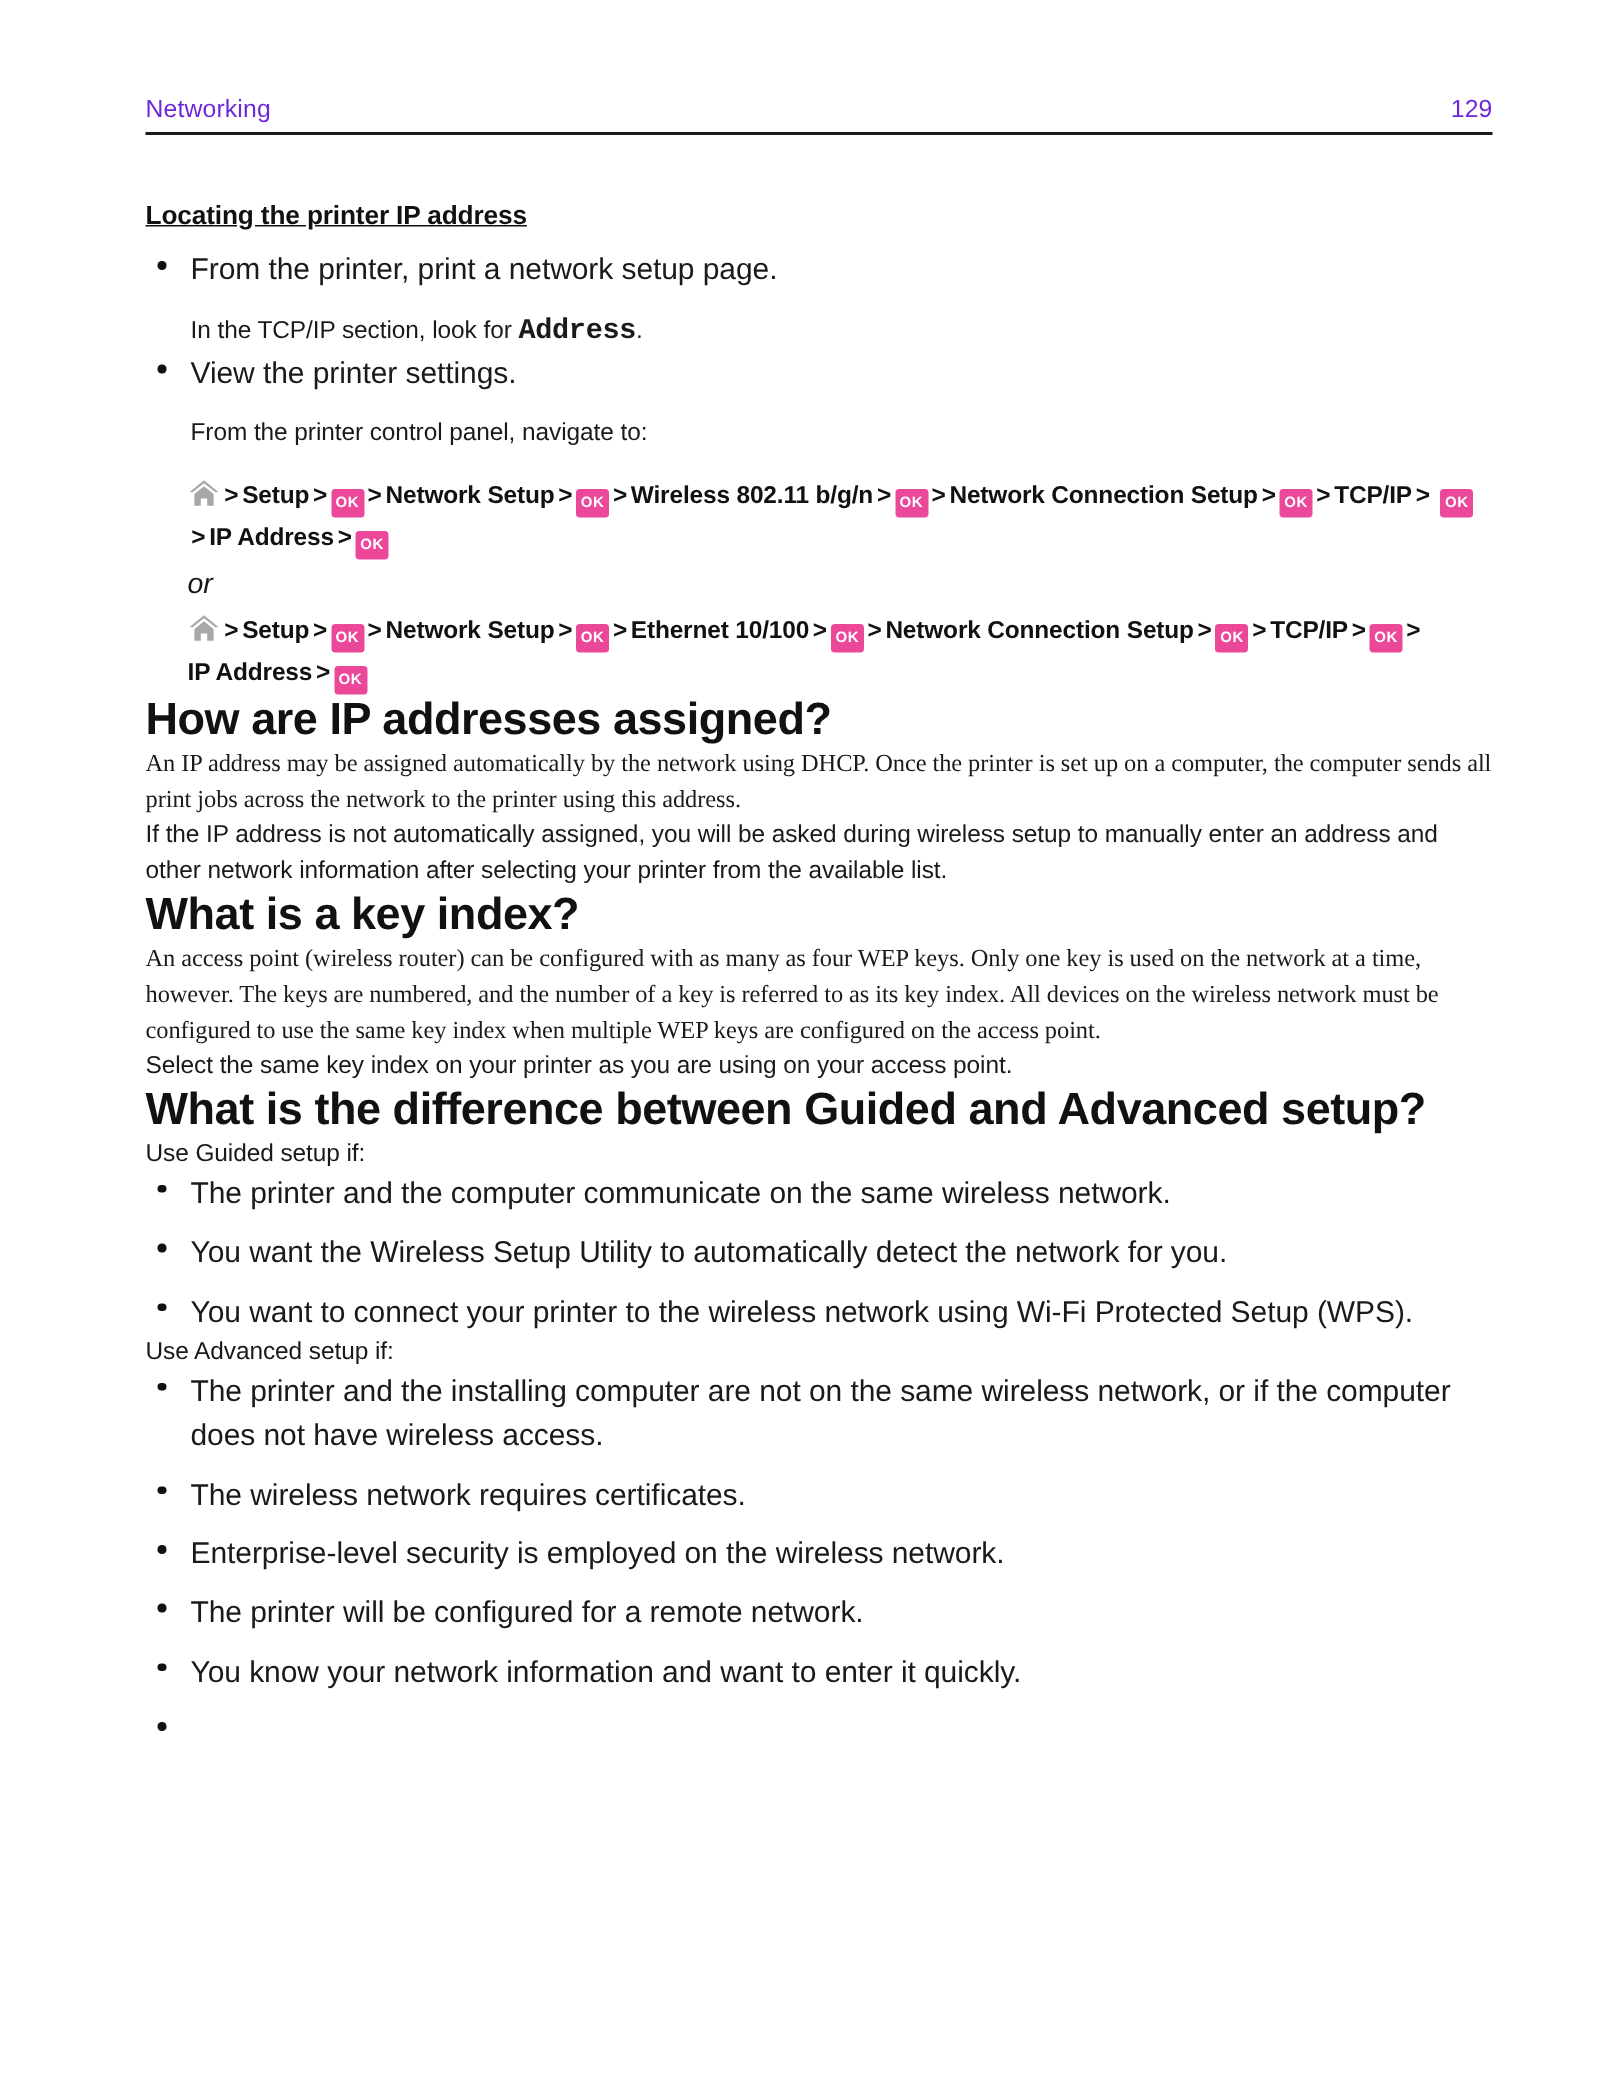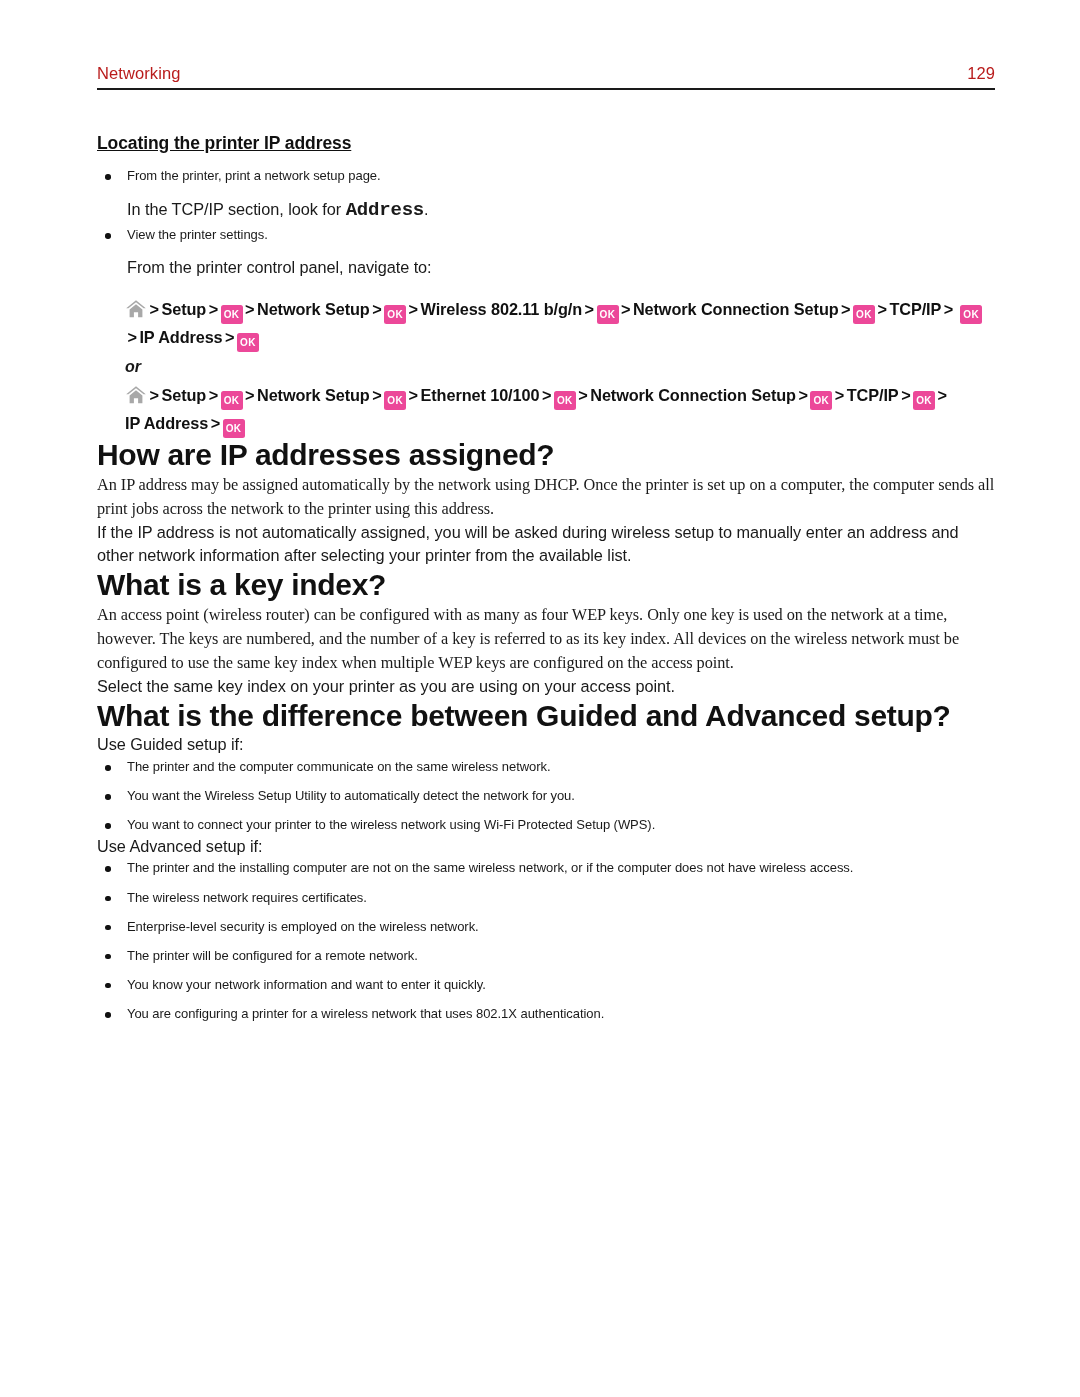--- a/index.html
+++ b/index.html
@@ -29,21 +29,21 @@
   .page-header {
     position: absolute;
     left: 97px;
     top: 64px;
     width: 898px;
     display: flex;
     justify-content: space-between;
     align-items: flex-start;
     font-size: 16.5px;
     letter-spacing: 0.1px;
-    color: #b91c1c;
+    color: #6d28d9;
     padding-bottom: 5px;
     border-bottom: 2.2px solid #1a1a1a;
     gap: 36px;
   }
   .page-header .hdr-title { font-weight: 400; }
   .page-header .hdr-pageno { font-weight: 400; }
 
   
   .content {
     position: absolute;
@@ -78,32 +78,32 @@
     letter-spacing: -0.05px;
   }
 
   .mono {
     font-family: "Liberation Mono", "DejaVu Sans Mono", monospace;
     font-weight: bold;
     font-size: 19px;
     letter-spacing: -0.2px;
   }
 
-  .italic { font-style: italic; font-weight: bold; font-size: 16px; }
+  .italic { font-style: italic; font-weight: normal; font-size: 19px; }
 
   
   ul.bullets {
     list-style: none;
     margin: 0;
     padding: 0;
   }
   ul.bullets > li {
     position: relative;
     padding-left: 30px;
-    font-size: 13px;
+    font-size: 20px;
     line-height: 1.47;
     color: #1a1a1a;
     margin-bottom: 10px;
     letter-spacing: -0.05px;
   }
   ul.bullets > li:last-child { margin-bottom: 0; }
   ul.bullets > li .dot {
     position: absolute;
     left: 8px;
     top: 8px;
@@ -272,18 +272,17 @@
       <li>
         <span class="dot"></span>
         <span>The printer will be configured for a remote network.</span>
       </li>
       <li>
         <span class="dot"></span>
         <span>You know your network information and want to enter it quickly.</span>
       </li>
       <li>
         <span class="dot"></span>
-        <span>You are configuring a printer for a wireless network that uses 802.1X authentication.</span>
       </li>
     </ul>
 
   </div>
 </div>
 
 </body></html>

